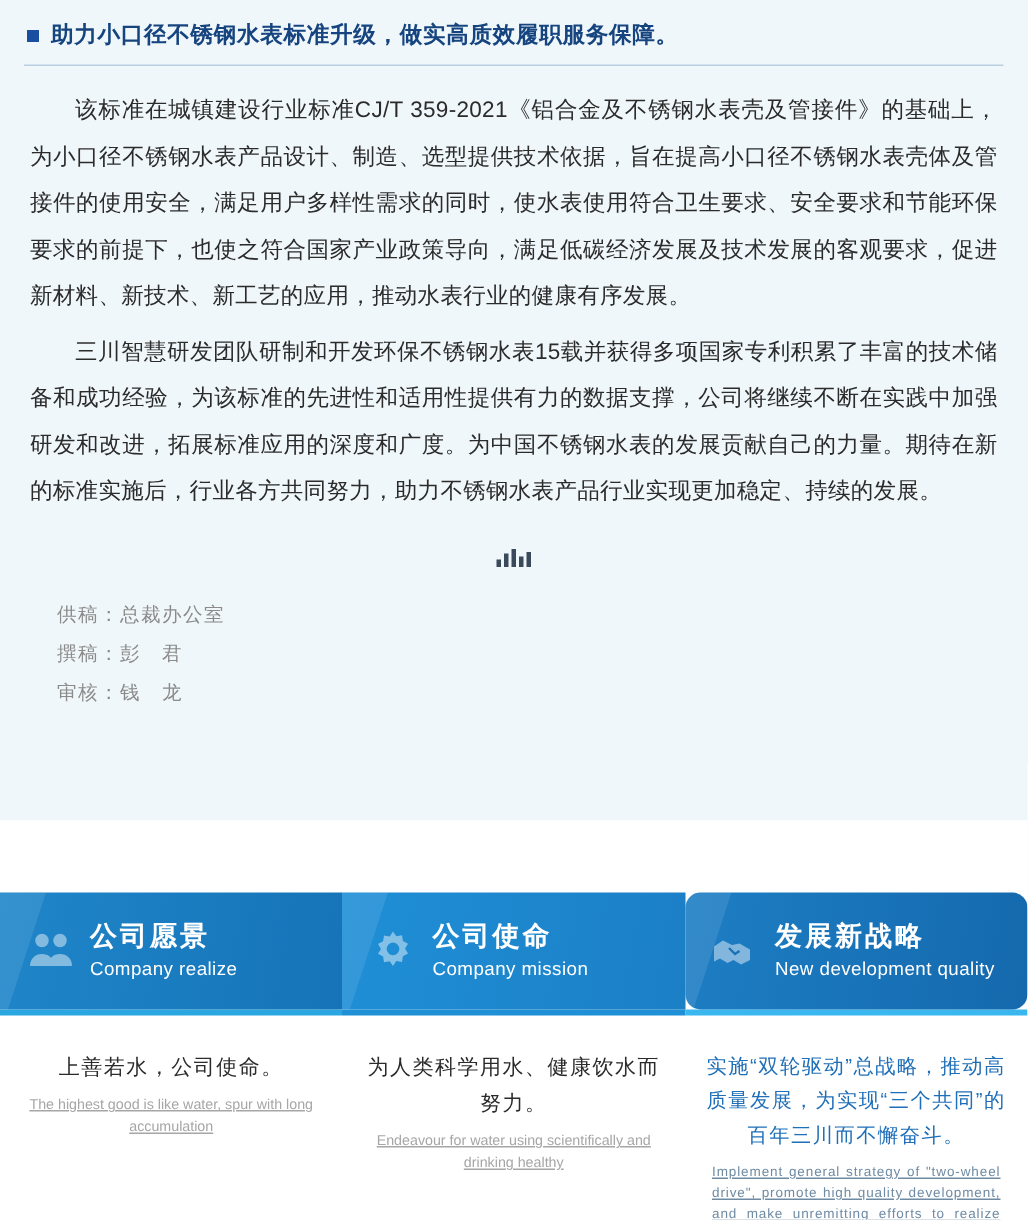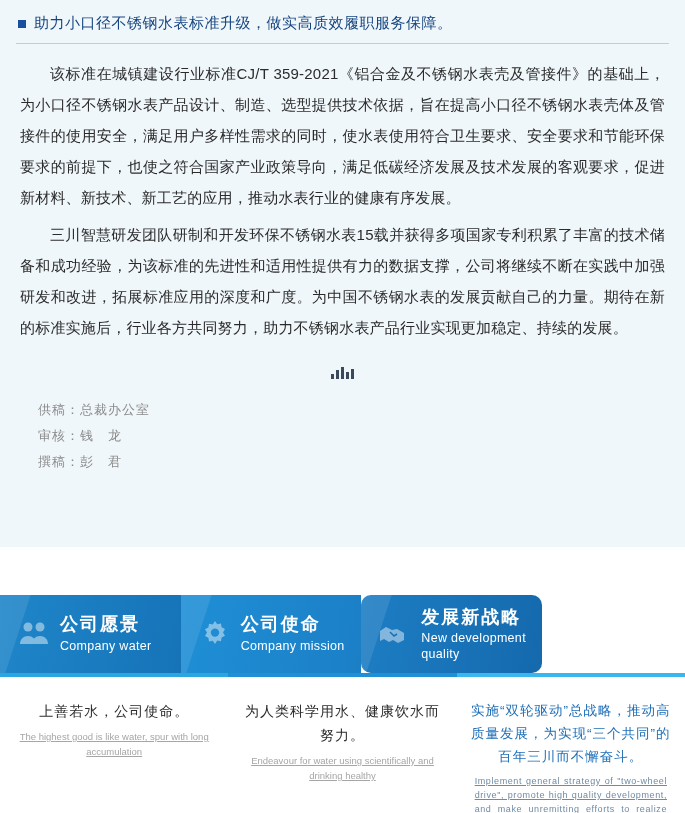--- a/index.html
+++ b/index.html
@@ -32,21 +32,21 @@
   }
   .headline .bullet {
     width: 8px;
     height: 8px;
     background: #1a4fa0;
     margin-right: 8px;
     flex: 0 0 auto;
   }
   .headline .htext {
     font-size: 15px;
-    font-weight: normal;
+    font-weight: bold;
     color: #15447f;
     letter-spacing: 0.5px;
   }
   .hr-line {
     height: 1px;
     background: #b9cfe2;
     margin: 0 16px 14px 16px;
   }
   .para {
     font-size: 15px;
@@ -95,21 +95,21 @@
 
   
   .gap {
     height: 48px;
     background: #ffffff;
   }
 
   
   .banner {
     display: flex;
-    width: 542px;
+    width: 685px;
     height: 78px;
   }
   .bcol {
     position: relative;
     flex: 1 1 0;
     display: flex;
     align-items: center;
     overflow: hidden;
   }
   .bcol.c1 { background: linear-gradient(100deg, #1f86c9 0%, #1673b8 100%); }
@@ -218,22 +218,22 @@
           <i></i>
           <i></i>
           <i></i>
           <i></i>
           <i></i>
         </span>
     </div>
 
     <div class="credits">
       <div class="credit-line">供稿：总裁办公室</div>
+      <div class="credit-line">撰稿：彭　君</div>
       <div class="credit-line">审核：钱　龙</div>
-      <div class="credit-line">撰稿：彭　君</div>
     </div>
 
     <div class="article-tail"></div>
   </div>
 
   <div class="gap"></div>
 
   <div class="banner">
 
     <div class="bcol c1">
@@ -241,21 +241,21 @@
       <div class="bicon">
         <svg width="34" height="34" viewBox="0 0 34 34" aria-hidden="true">
           <circle cx="11" cy="10" r="4.5" fill="#ffffff"></circle>
           <circle cx="23" cy="10" r="4.5" fill="#ffffff"></circle>
           <path d="M3 27c0-5 3.6-8 8-8s8 3 8 8z" fill="#ffffff"></path>
           <path d="M15 27c0-5 3.6-8 8-8s8 3 8 8z" fill="#ffffff"></path>
         </svg>
       </div>
       <div class="btext">
         <div class="btitle">公司愿景</div>
-        <div class="bsub">Company water</div>
+        <div class="bsub">Company realize</div>
       </div>
     </div>
 
     <div class="bcol c2">
       <span class="skew"></span>
       <div class="bicon">
         <svg width="34" height="34" viewBox="0 0 34 34" aria-hidden="true">
           <path d="M17 4l2.2 3.2 3.8-.7.6 3.8 3.4 1.8-2 3.3 2 3.3-3.4 1.8-.6 3.8-3.8-.7L17 27l-2.2-3.2-3.8.7-.6-3.8L7 18.9l2-3.3-2-3.3 3.4-1.8.6-3.8 3.8.7z" fill="#ffffff"></path>
           <circle cx="17" cy="15.6" r="4.2" fill="#1f8fd6"></circle>
         </svg>

